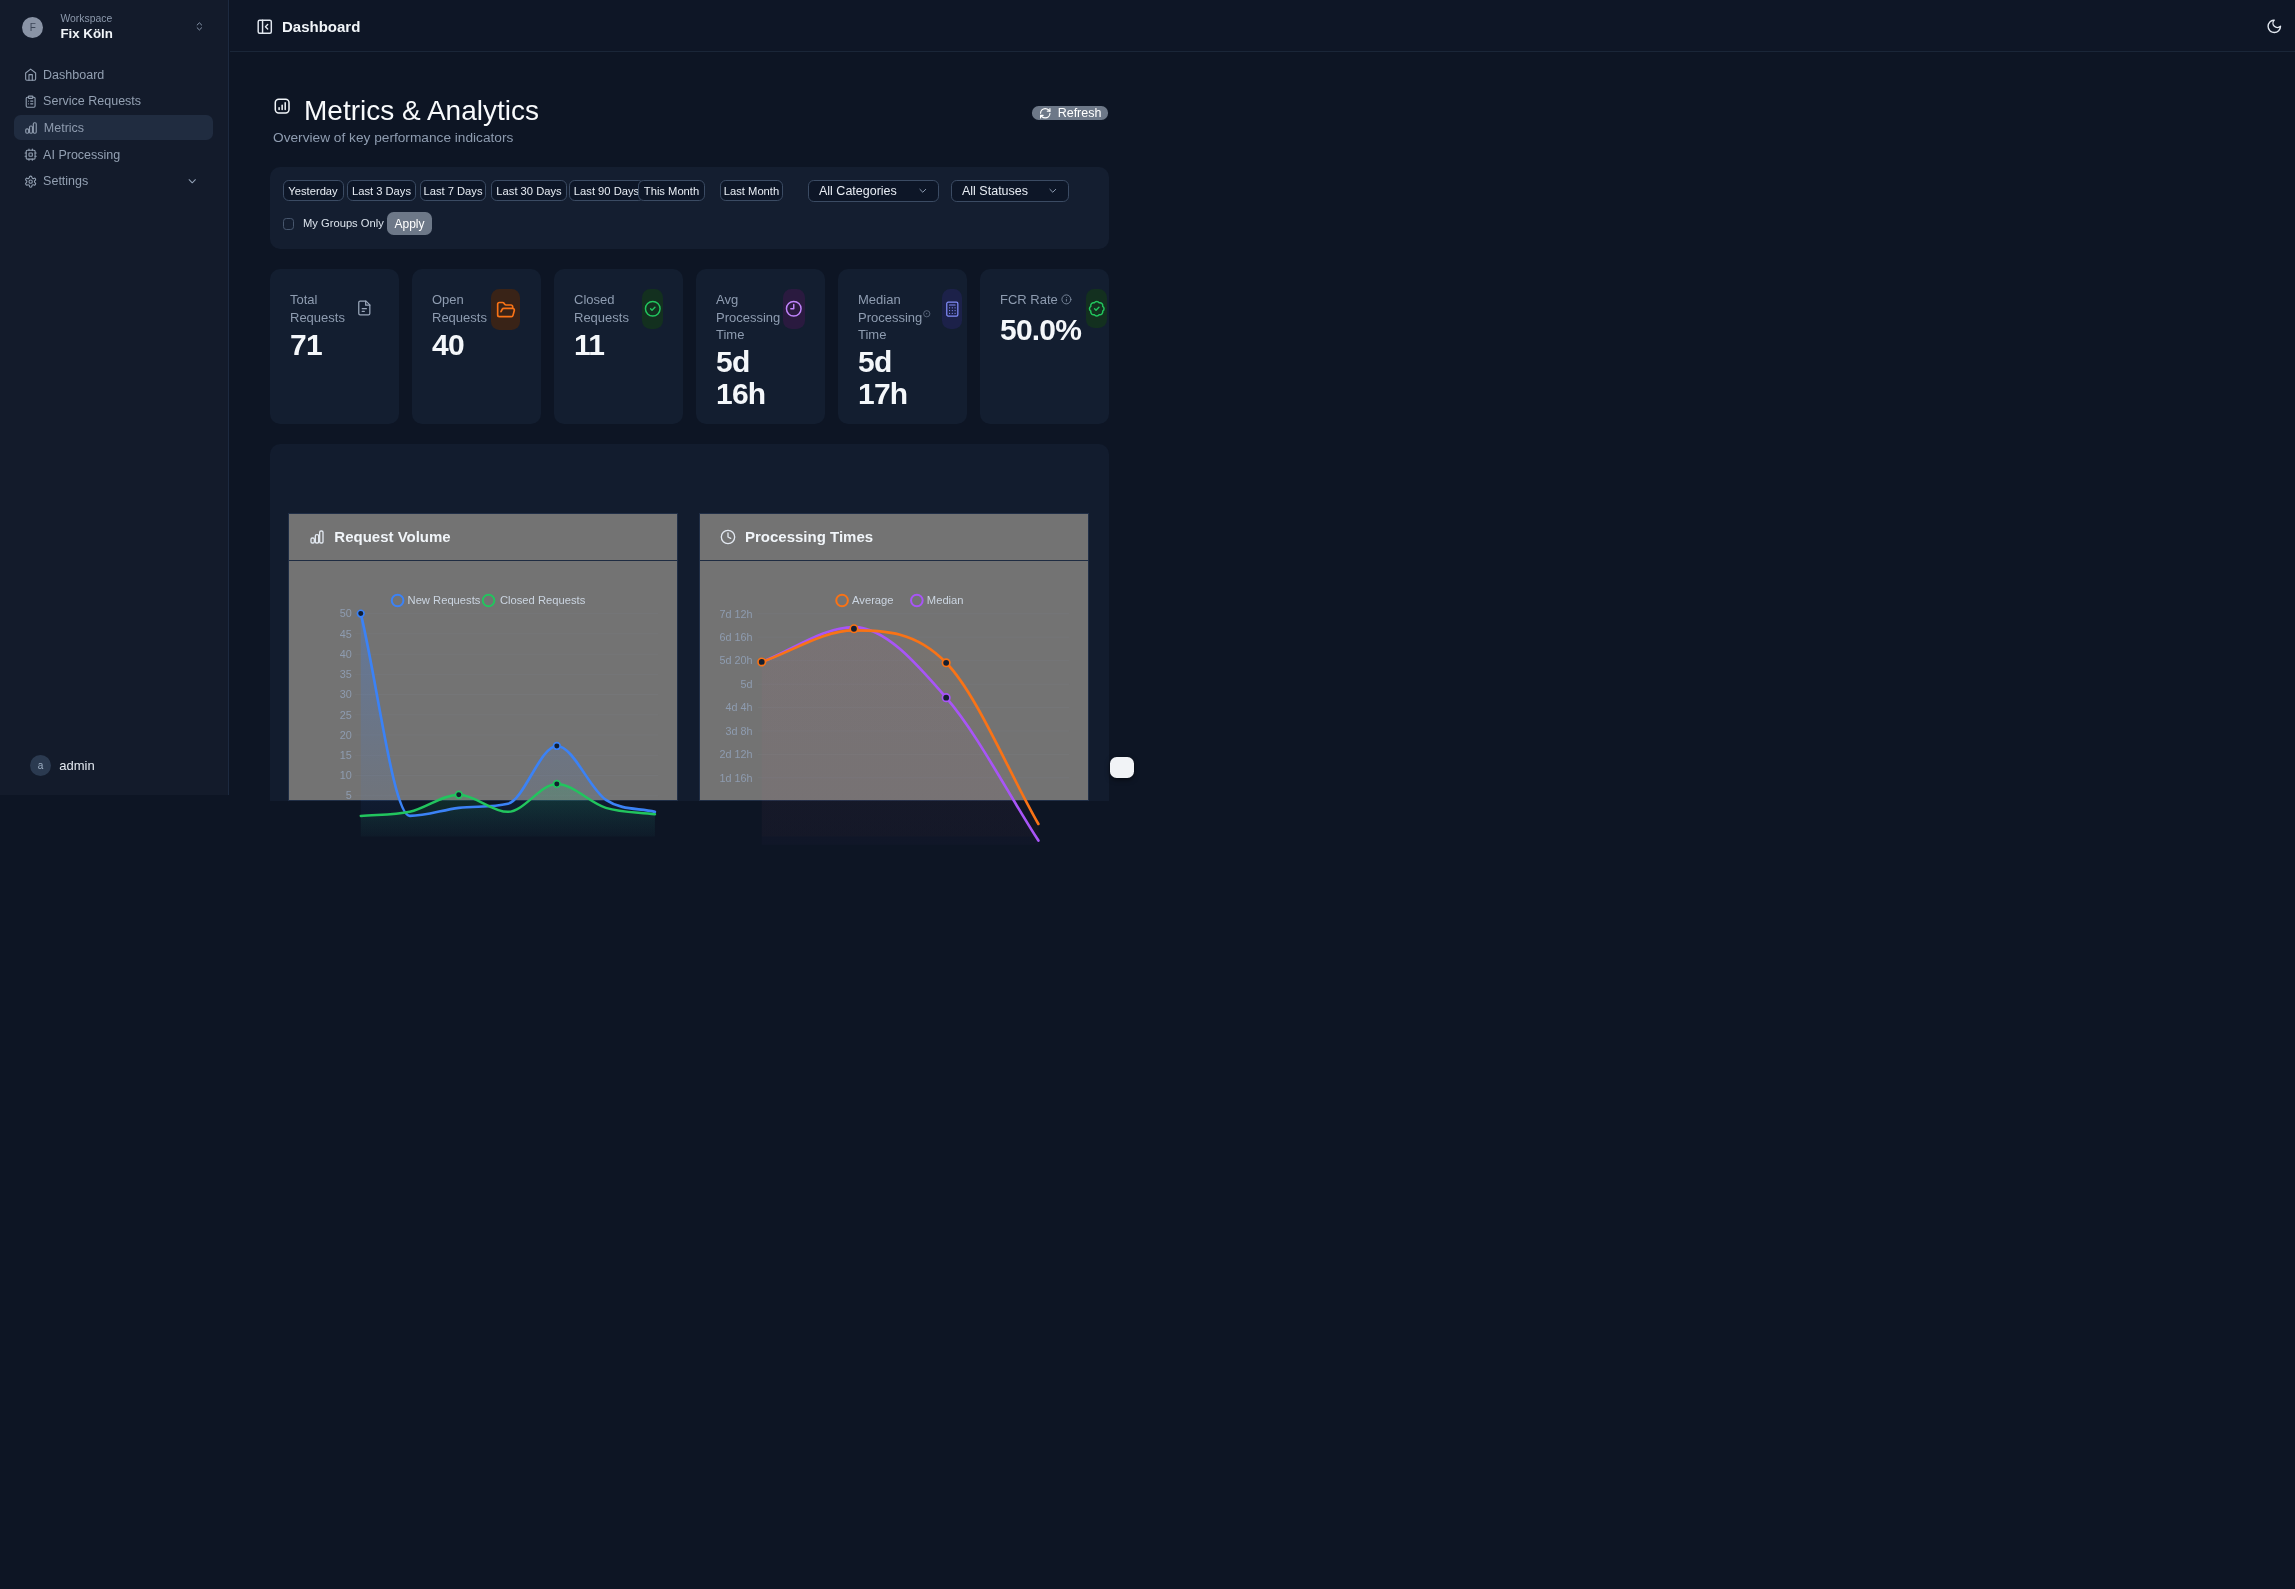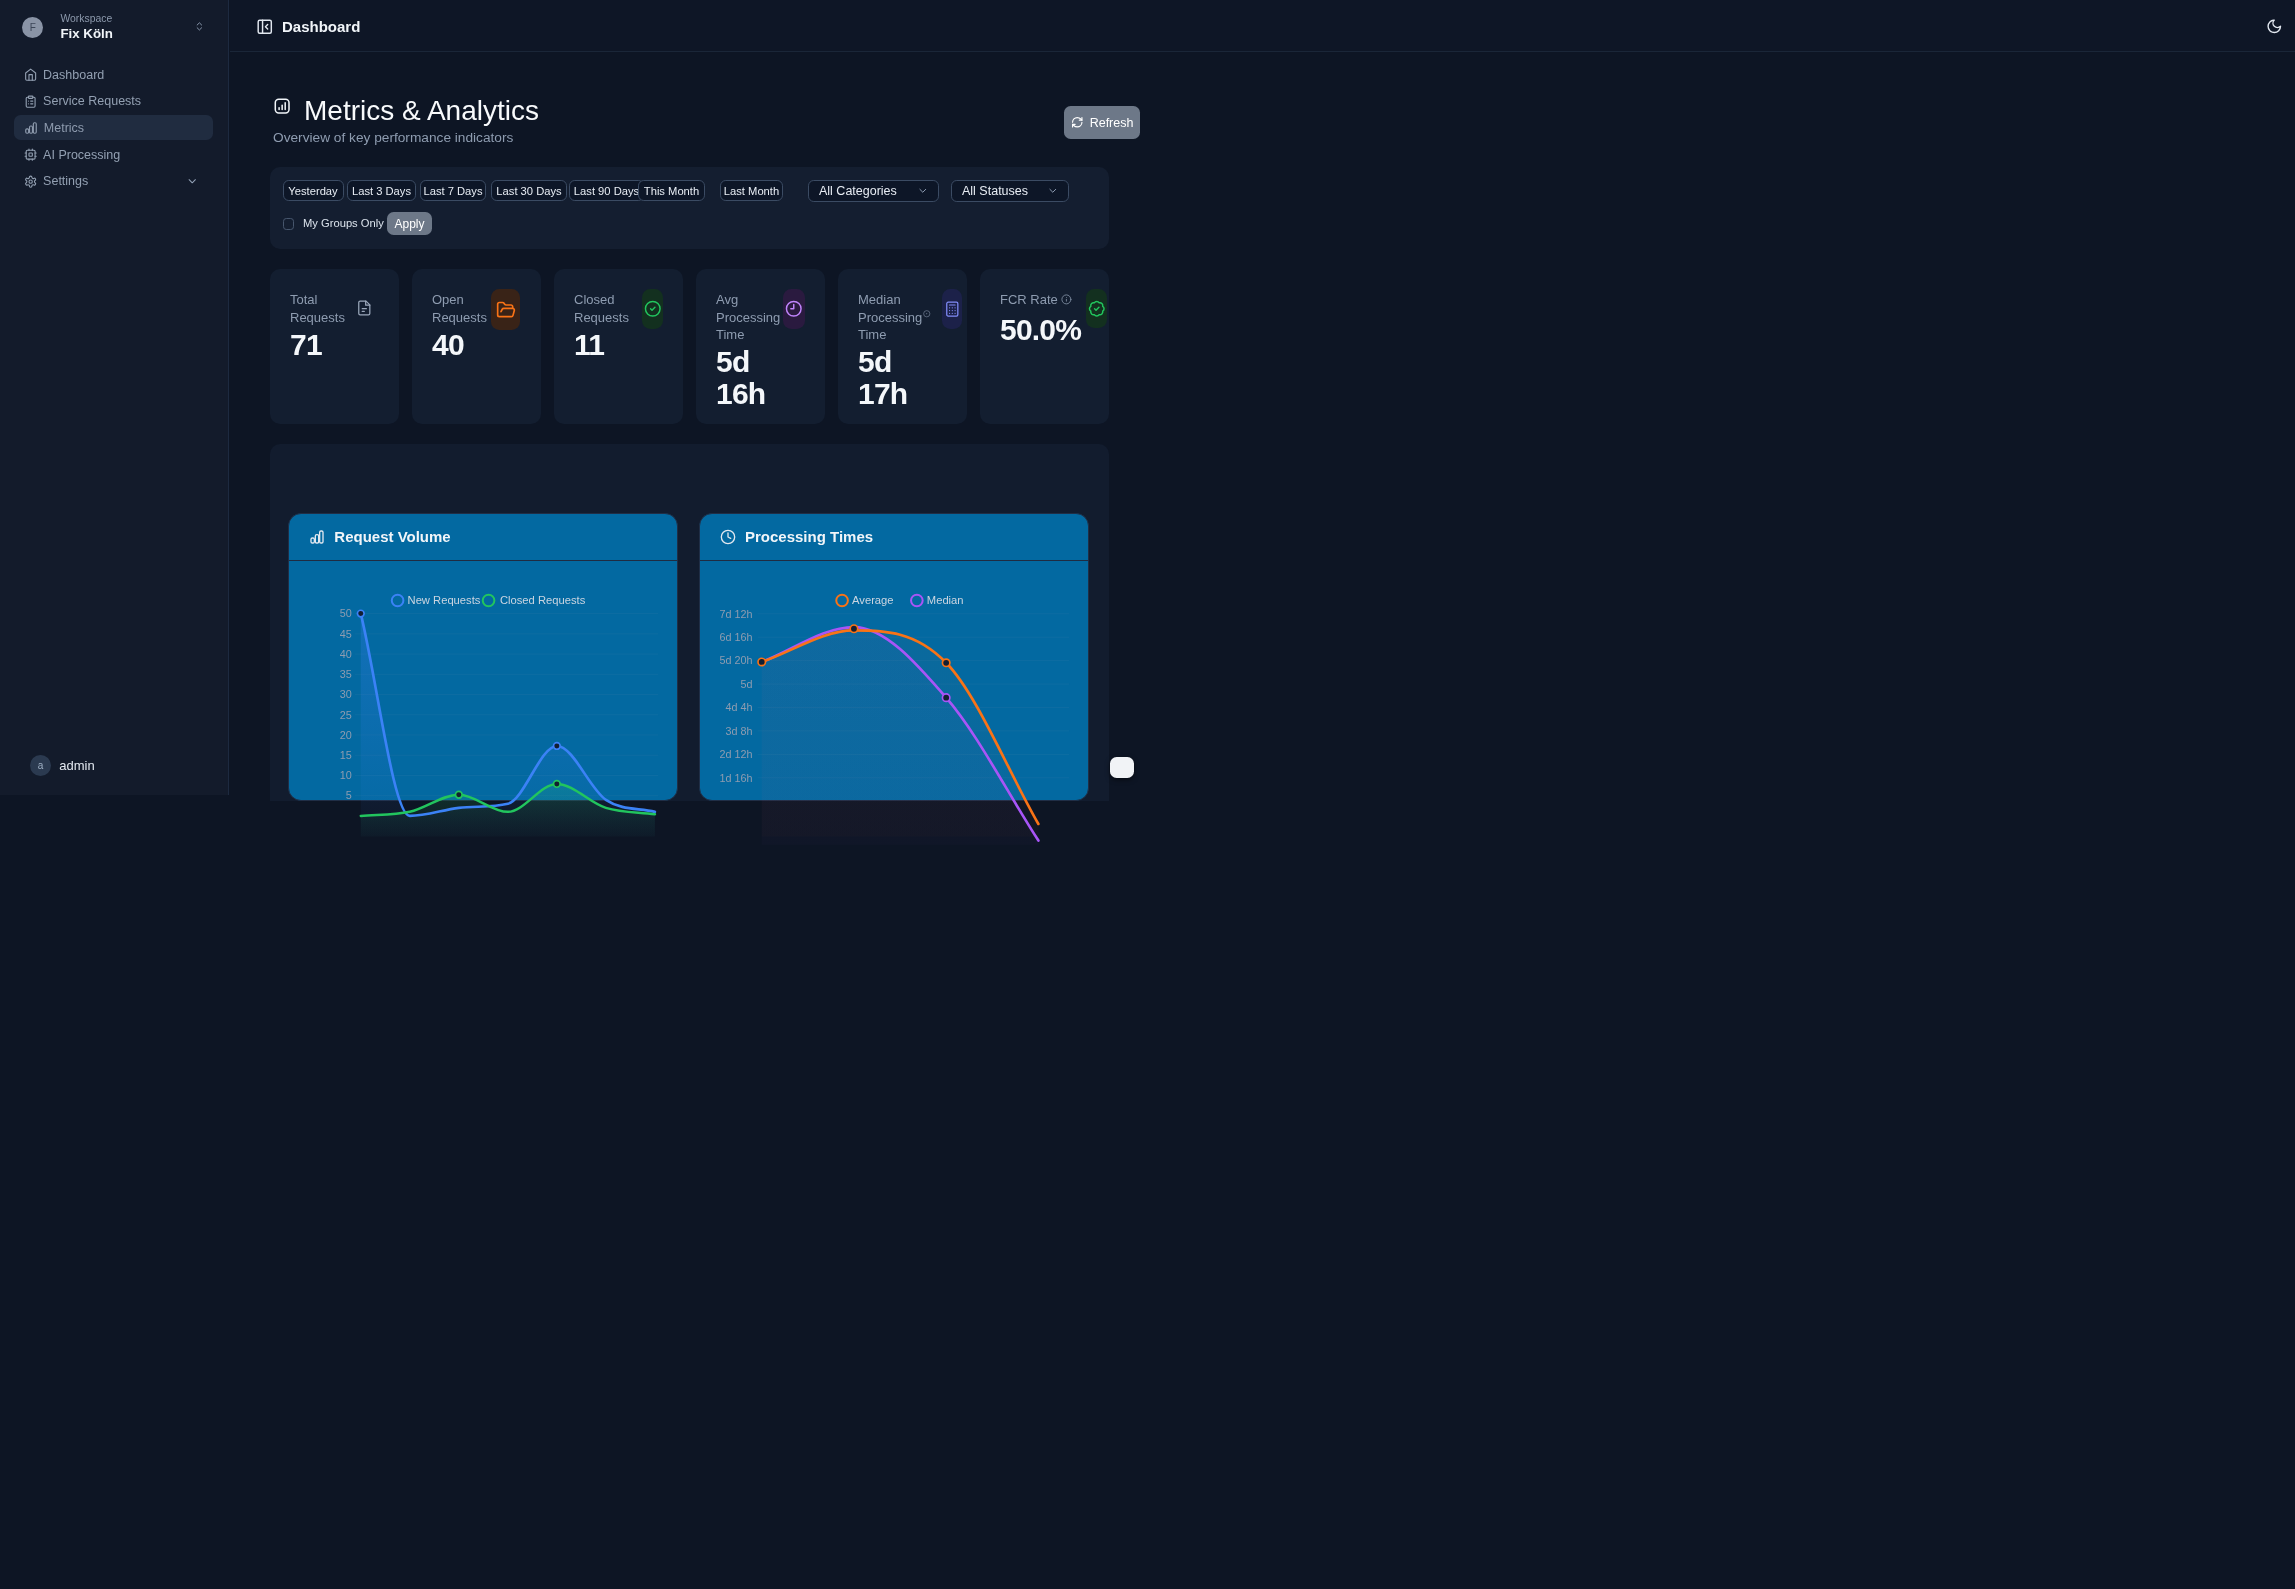--- a/index.html
+++ b/index.html
@@ -18,42 +18,42 @@
 .admin-av{width:21px;height:21px;border-radius:50%;background:#2b3a50;color:#9fb0c4;font-size:10px;display:flex;align-items:center;justify-content:center;margin-right:8.3px}
 .admin-tx{font-size:13px;color:#e2e8f0}
 .topbar{position:fixed;left:230px;top:0;right:0;height:52px;background:#0e1626;border-bottom:0.8px solid #1a2638}
 .topbar .pl{position:absolute;left:26px;top:17.5px;color:#e2e8f0}
 .topbar .ttl{position:absolute;left:52px;top:18.3px;font-size:15px;font-weight:700;color:#f1f5f9}
 .topbar .moon{position:absolute;right:12.5px;top:17.5px;color:#e2e8f0}
 .main{position:absolute;left:229px;top:52px;width:918px;height:742px;background:#0d1524}
 .hicon{position:absolute;left:273px;top:97px;color:#f1f5f9}
 h1{position:absolute;left:304px;top:95px;font-size:28px;font-weight:400;color:#f8fafc}
 .sub{position:absolute;left:273px;top:130px;font-size:13.7px;color:#8e9cb0}
-.refresh{position:absolute;left:1064px;top:106px;width:76px;height:33px;background:#6d7888;border-radius:6.6px;color:#fff;font-size:12.5px;display:flex;align-items:center;justify-content:center}
+.refresh{position:absolute;left:1032px;top:106px;width:76px;height:14px;background:#6d7888;border-radius:6.6px;color:#fff;font-size:12.5px;display:flex;align-items:center;justify-content:center}
 .refresh svg{margin-right:6.6px}
 .fpanel{position:absolute;left:270px;top:167px;width:839px;height:82px;background:#141e30;border-radius:10px}
 .chip{position:absolute;top:13.3px;height:21px;background:#0d1627;border:0.8px solid #3b4b63;border-radius:5.8px;color:#e8edf4;font-size:11.2px;display:flex;align-items:center;justify-content:center}
 .sel{position:absolute;top:12.5px;height:22.4px;background:#0d1627;border:0.8px solid #3b4b63;border-radius:5.8px;color:#e8edf4;font-size:12.5px;display:flex;align-items:center;padding:0 10px}
 .sel svg{position:absolute;right:9.1px;color:#94a3b8}
 .cbx{position:absolute;left:12.5px;top:51px;width:11.6px;height:11.6px;border:1.2px solid #47566d;border-radius:3.3px;background:transparent}
 .cbl{position:absolute;left:33px;top:50px;font-size:11.2px;color:#dbe3ec}
 .apply{position:absolute;left:117px;top:45px;width:45px;height:23px;background:#6d7888;border-radius:6.6px;color:#fff;font-size:12px;display:flex;align-items:center;justify-content:center}
 .card{position:absolute;top:269px;width:129px;height:155px;background:#131e30;border-radius:10px}
 .card .lbl{position:absolute;left:20px;top:22.4px;font-size:13px;line-height:17.5px;color:#8e9cb0}
 .card .val{position:absolute;left:20px;font-size:30px;font-weight:700;color:#f4f7fa;line-height:32px;letter-spacing:-0.8px}
 .chipicon{position:absolute;top:20px;border-radius:8.3px;display:flex;align-items:center;justify-content:center}
 .tsp{position:absolute;left:270px;top:444px;width:839px;height:357px;background:#121c2e;border-radius:10px 10px 0 0}
 .tsh{position:absolute;left:0;top:0;right:0;height:50px;border-bottom:0.8px solid #1f2c42}
 .tsh .ic{position:absolute;left:21px;top:16px;color:#e2e8f0}
 .tsh .t{position:absolute;left:43px;top:16px;font-size:14.5px;font-weight:700;color:#f1f5f9}
 .gran{position:absolute;left:622px;top:16.6px;font-size:12.5px;color:#8e9cb0}
 .gbtn{position:absolute;top:15px;height:21px;border-radius:5.8px;font-size:11.2px;display:flex;align-items:center;justify-content:center}
 .gbtn.on{background:#c3cedb;color:#1e293b}
 .gbtn.off{background:#0d1627;border:0.8px solid #3b4b63;color:#e8edf4}
-.ccard{position:absolute;top:69px;width:390px;height:288px;background:#0369a1;border:0.8px solid #202e46;border-radius:13px}
+.ccard{position:absolute;top:69px;width:390px;height:288px;background:#737373;border:0.8px solid #202e46;border-radius:0}
 .cch{position:absolute;left:0;top:0;right:0;height:47px;border-bottom:0.8px solid #1f2c42}
 .cch .ic{position:absolute;left:20px;top:15px;color:#e2e8f0}
 .cch .t{position:absolute;left:45px;top:14px;font-size:15px;font-weight:700;color:#f1f5f9}
 .fab{position:absolute;left:1110px;top:757px;width:24px;height:21px;background:#f1f3f6;border-radius:6.6px;box-shadow:0 1.7px 5px rgba(0,0,0,.5)}
 svg{display:block}
 </style>
 </head>
 <body>
 <div class="main"></div>
 

